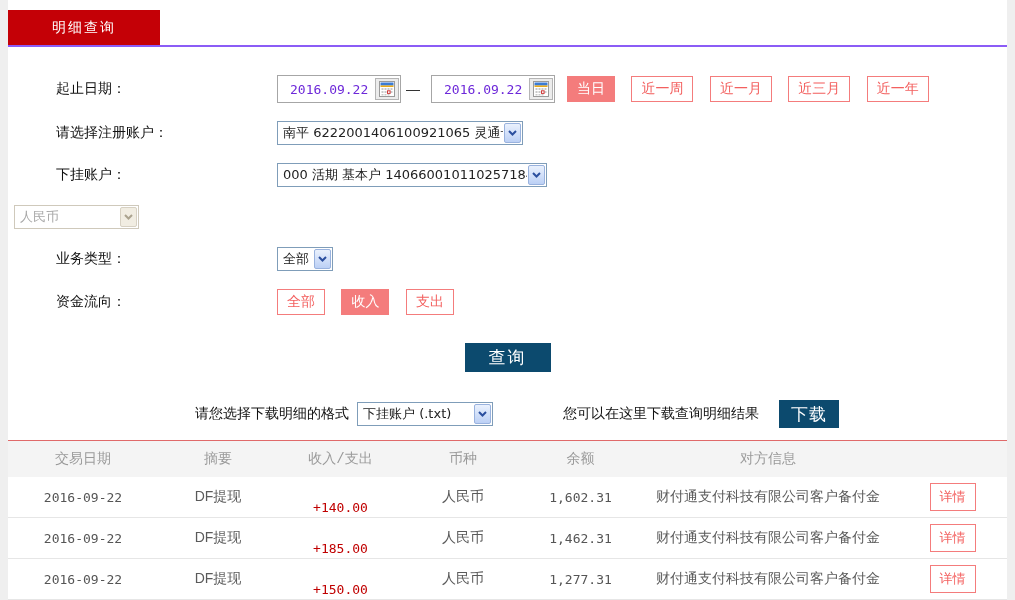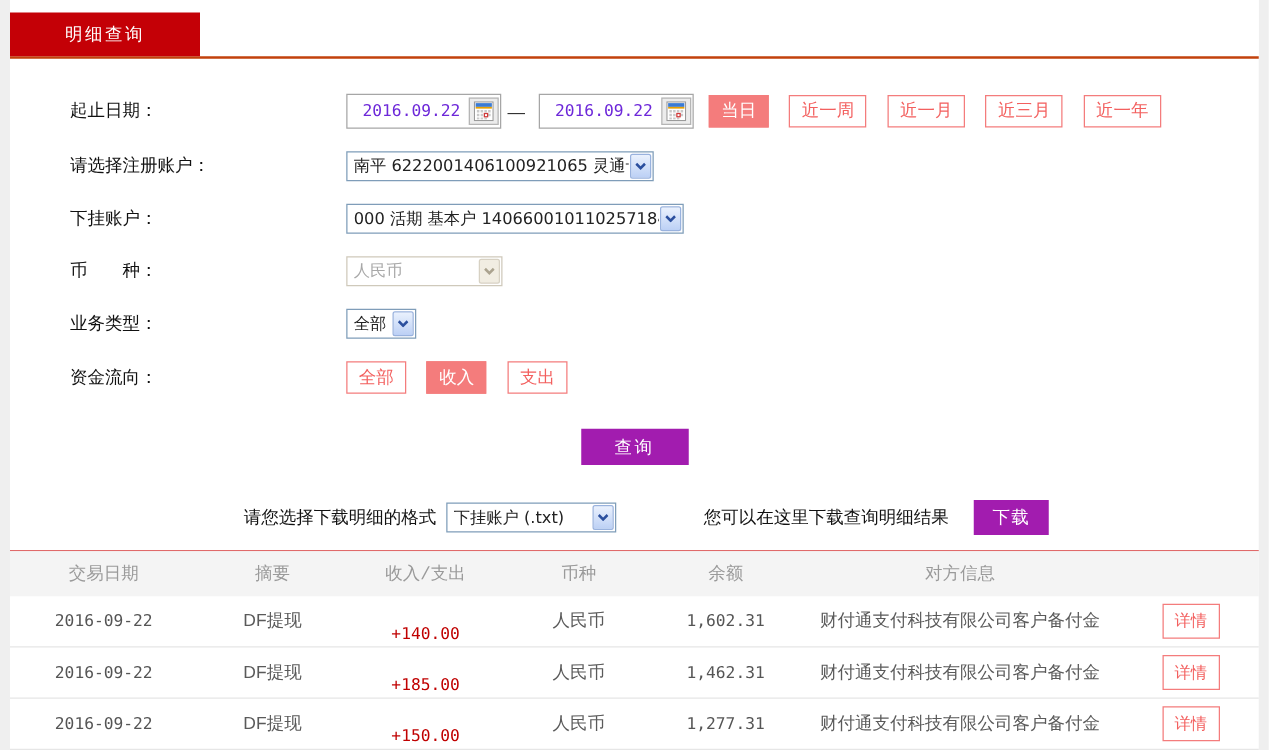--- a/index.html
+++ b/index.html
@@ -3,21 +3,21 @@
 <meta charset="utf-8">
 <style>
   html,body{margin:0;padding:0;}
   body{
     width:1015px;height:600px;overflow:hidden;
     background:#efefef;
     font-family:"Liberation Sans","DejaVu Sans",sans-serif;
   }
   .panel{position:relative;margin:0 8px;width:999px;height:600px;background:#fff;}
   
-  .tabbar{padding-top:10px;border-bottom:2px solid #c2410c;background:#fff;}
+  .tabbar{padding-top:10px;border-bottom:2px solid #8b5cf6;background:#fff;}
   .tab-active{
     width:152px;height:35px;background:#c40006;color:#fff;
     display:flex;align-items:center;justify-content:center;
     font-size:14px;letter-spacing:2px;cursor:pointer;
   }
   
   .form{padding-top:28px;}
   .frow{display:flex;align-items:center;margin-bottom:18px;}
   .flabel{width:215px;text-align:left;font-size:14px;color:#111;flex:none;white-space:pre;margin-left:48px;}
   
@@ -48,22 +48,22 @@
   .xp-select.disabled .xp-text{color:#a8a8a8;}
   .xp-select.disabled .xp-arrow{background:#f1ede2;border-color:#d7d1c3;}
   .w-account{width:246px;}
   .w-subaccount{width:270px;}
   .w-currency{width:125px;}
   .w-biztype{width:56px;}
   .w-format{width:136px;margin-left:8px;}
   
   .query-row{display:flex;justify-content:center;margin:28px 0;}
   .btn-solid{
-    background:#a21caf;color:#fff;border:0;cursor:pointer;
-    font-size:14px;letter-spacing:2px;
+    background:#0c4a6e;color:#fff;border:0;cursor:pointer;
+    font-size:17px;letter-spacing:2px;
   }
   .btn-query{width:86px;height:29px;}
   
   .dl-row{display:flex;align-items:center;margin:0 0 12px 187px;font-size:14px;color:#111;}
   .dl-hint{margin-left:70px;}
   .btn-download{width:60px;height:28px;margin-left:20px;letter-spacing:1px;}
   .form-bottom{border-bottom:1px solid #e06a6a;}
   
   .tbl{width:100%;}
   .trow{
@@ -177,21 +177,20 @@
         <span class="xp-text">000 活期 基本户 1406600101102571848</span>
         <span class="xp-arrow">
           <svg class="chev" width="9" height="6" viewBox="0 0 9 6">
               <path d="M1 1 L4.5 4.5 L8 1" fill="none" stroke="#2b4f9e" stroke-width="2"></path>
             </svg>
         </span>
       </span>
     </div>
 
     <div class="frow">
-      <span class="flabel">币　　种：</span>
       <span class="xp-select w-currency disabled">
         <span class="xp-text">人民币</span>
         <span class="xp-arrow">
           <svg class="chev" width="9" height="6" viewBox="0 0 9 6">
               <path d="M1 1 L4.5 4.5 L8 1" fill="none" stroke="#aba38f" stroke-width="2"></path>
             </svg>
         </span>
       </span>
     </div>
 

